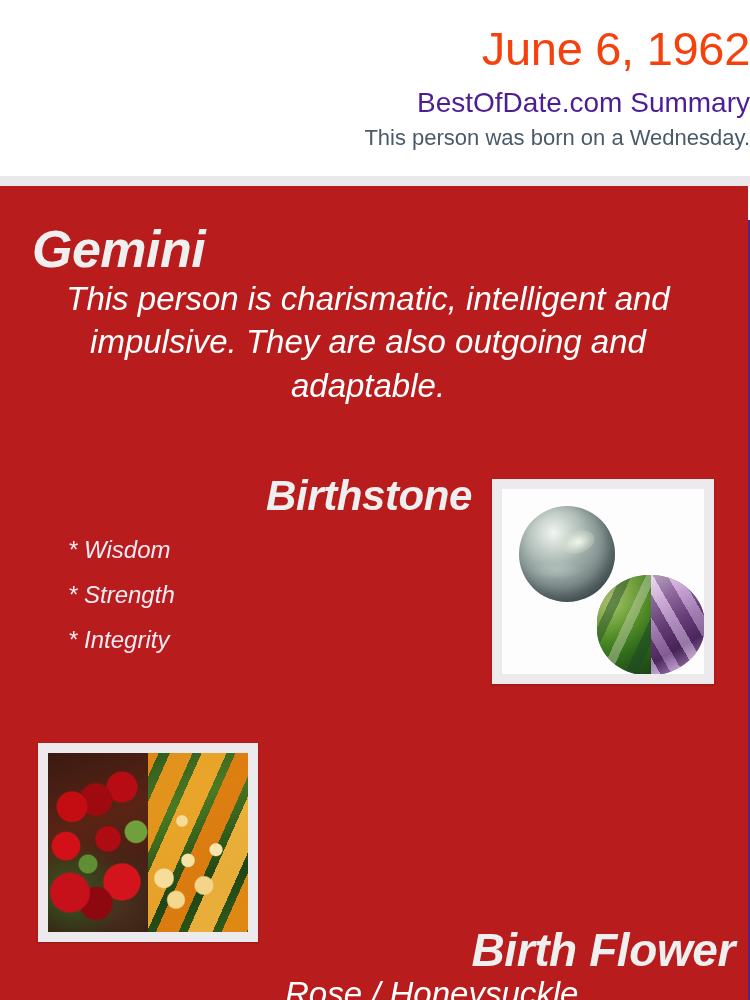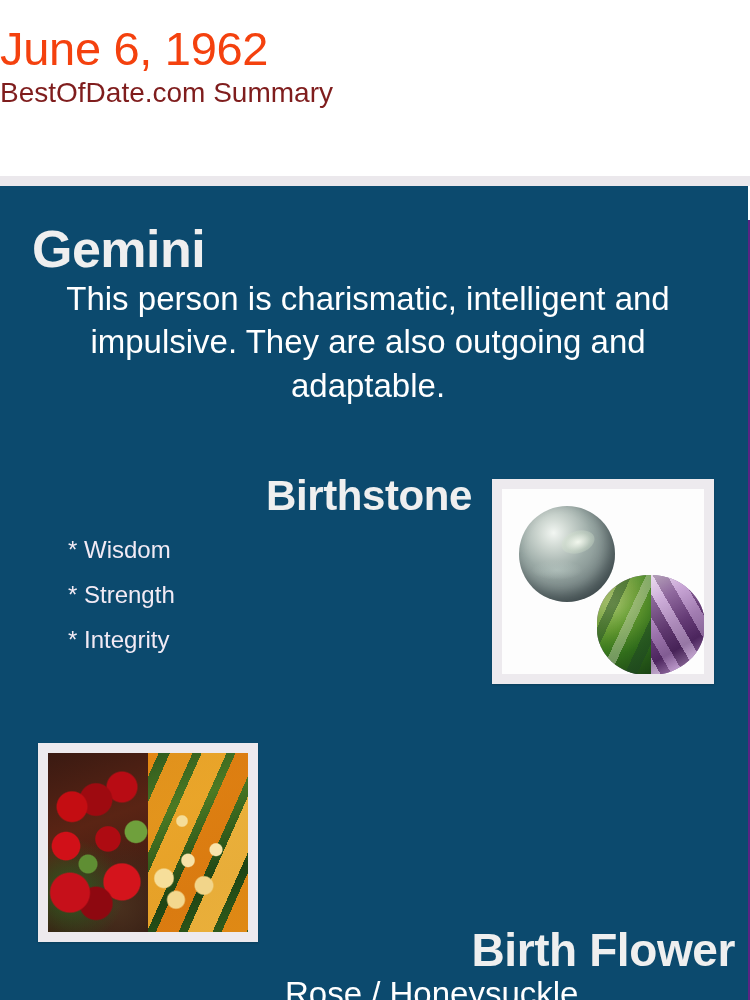--- a/index.html
+++ b/index.html
@@ -22,38 +22,38 @@
     background: #5B2382;
   }
 
   
   .header {
     position: absolute;
     left: 0; top: 0;
     width: 750px;
     height: 220px;
     background: #ffffff;
-    text-align: left;
+    text-align: right;
   }
 
   .header-date {
     margin-top: 22px;
     font-size: 47px;
     font-weight: 400;
     color: #F4410E;
     letter-spacing: -0.3px;
     line-height: 1.15;
     font-family: "Liberation Sans", "DejaVu Sans", sans-serif;
   }
 
   .header-site {
-    margin-top: 0;
+    margin-top: 10px;
     font-size: 28px;
     font-weight: 400;
-    color: #7f1d1d;
+    color: #4c1d95;
     line-height: 1.2;
     font-family: "Liberation Sans", "DejaVu Sans", sans-serif;
   }
 
   .header-sub {
     margin-top: 5px;
     font-size: 22px;
     font-weight: 400;
     color: #4A5A6A;
     line-height: 1.2;
@@ -67,21 +67,22 @@
     height: 10px;
     background: #EBE8EC;
   }
 
   
   .body-purple {
     position: absolute;
     left: 0; top: 186px;
     width: 748px;
     height: 814px;
-    background: #0c4a6e;
+    background: #b91c1c;
+    font-style: italic;
   }
 
   
   .sign-block {
     position: absolute;
     left: 32px;
     top: 36px;
     width: 680px;
   }
 
@@ -326,20 +327,21 @@
   .flower-block .section-value { font-size: 33px; margin-top: 1px; }
 </style>
 </head>
 <body>
 
 <div class="page">
 
   <div class="header">
     <div class="header-date">June 6, 1962</div>
     <div class="header-site">BestOfDate.com Summary</div>
+    <div class="header-sub">This person was born on a Wednesday.</div>
   </div>
 
   <div class="divider-band"></div>
 
   <div class="body-purple">
 
     <div class="sign-block">
       <div class="sign-name">Gemini</div>
       <div class="sign-desc">This person is charismatic, intelligent and impulsive. They are also outgoing and adaptable.</div>
     </div>

